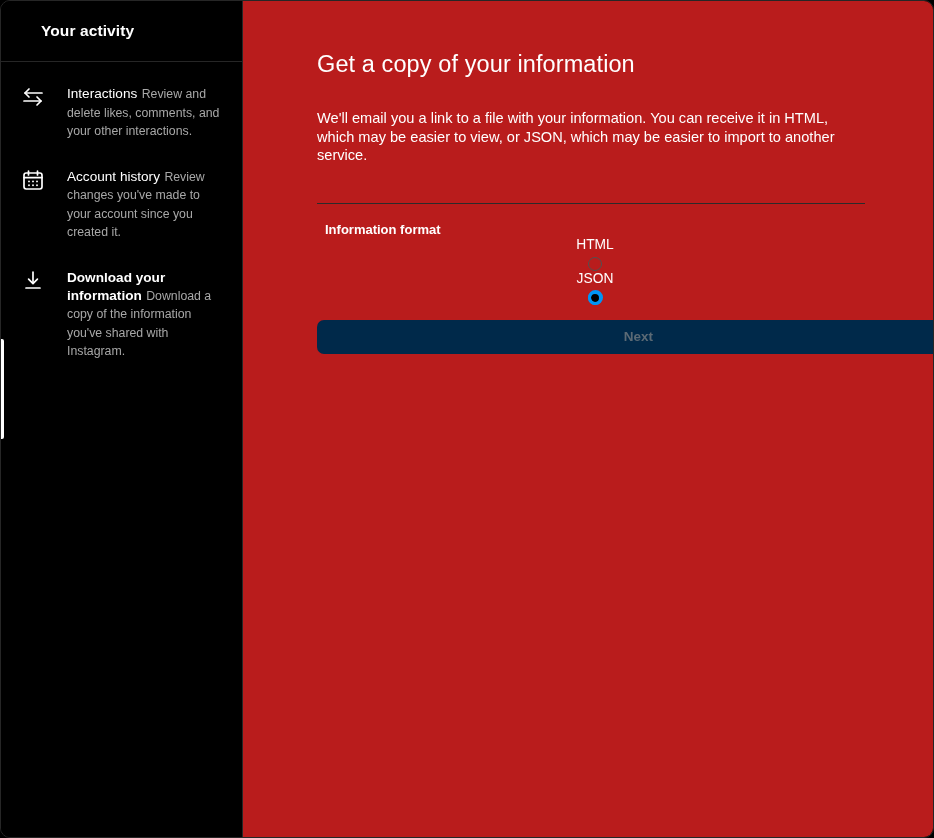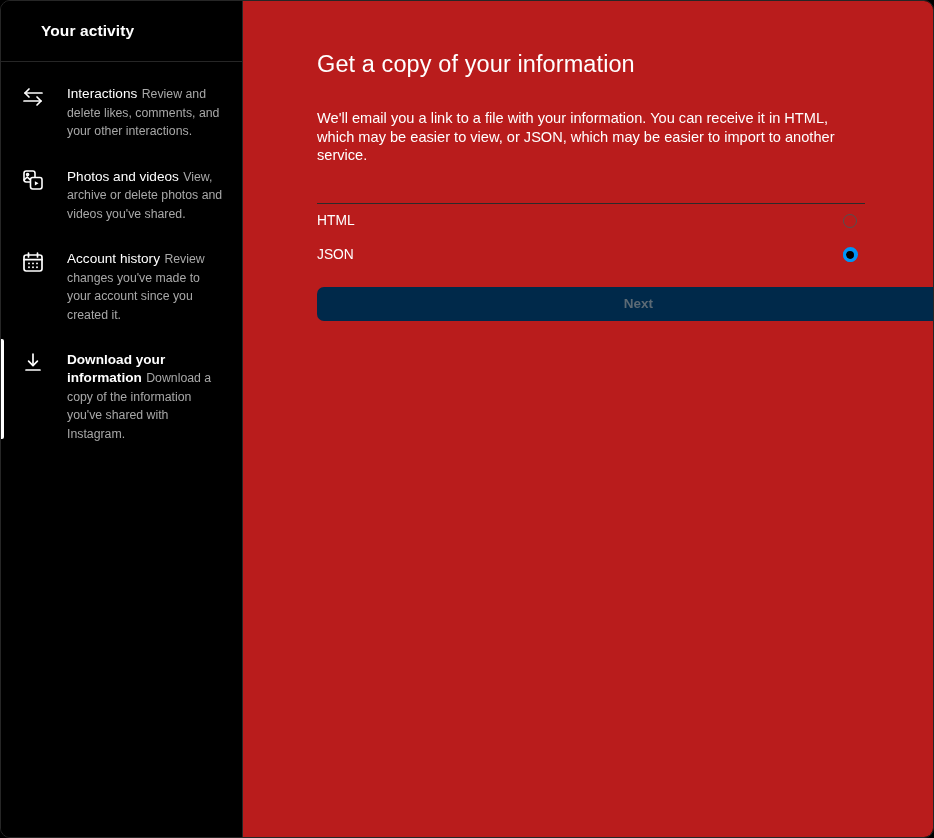--- a/index.html
+++ b/index.html
@@ -123,25 +123,27 @@
     margin:38px 0 0 0;
   }
   .section-label {
     color:#fff;
     font-size:13px;
     font-weight:bold;
     margin:18px 0 0 8px;
   }
   .radio-row {
     width:540px;
+    margin-left:8px;
     height:34px;
     display:flex;
     align-items:center;
     justify-content:space-between;
     cursor:pointer;
+    flex-direction:column;
   }
   .radio-label { color:#fff; font-size:13.8px; }
   .radio {
     width:14px; height:14px;
     border-radius:50%;
     border:1.6px solid #515151;
     box-sizing:border-box;
     flex:0 0 14px;
   }
   .radio.selected {
@@ -195,35 +197,20 @@
             <path d="M3 16h17"></path>
               <path d="M16 20l4-4-4-4"></path>
           </svg>
         </span>
         <span class="nav-text">
           <span class="nav-title">Interactions</span>
           <span class="nav-desc">Review and delete likes, comments, and your other interactions.</span>
         </span>
       </div>
 
-      <div class="nav-item">
-        <span class="nav-icon">
-          <svg width="24" height="24" viewBox="0 0 24 24" fill="none" stroke="#ffffff" stroke-width="1.6" stroke-linecap="round" stroke-linejoin="round">
-            <rect x="3" y="3" width="11" height="11" rx="2.2"></rect>
-            <circle cx="6.6" cy="6.6" r="1"></circle>
-            <path d="M3 12l3.2-3 2.6 2.4"></path>
-            <rect x="9.5" y="9.5" width="11.5" height="11.5" rx="2.2" fill="#000"></rect>
-            <path d="M13.9 13.2v4.2l3.6-2.1z" fill="#ffffff" stroke="none"></path>
-          </svg>
-        </span>
-        <span class="nav-text">
-          <span class="nav-title">Photos and videos</span>
-          <span class="nav-desc">View, archive or delete photos and videos you've shared.</span>
-        </span>
-      </div>
 
       <div class="nav-item">
         <span class="nav-icon">
           <svg width="24" height="24" viewBox="0 0 24 24" fill="none" stroke="#ffffff" stroke-width="1.7" stroke-linecap="round" stroke-linejoin="round">
             <rect x="3" y="5" width="18" height="16" rx="2.2"></rect>
             <path d="M3 9.6h18"></path>
             <path d="M7.5 3v4"></path>
               <path d="M16.5 3v4"></path>
             <circle cx="8" cy="13.4" r=".95" fill="#fff" stroke="none"></circle>
             <circle cx="12" cy="13.4" r=".95" fill="#fff" stroke="none"></circle>
@@ -259,20 +246,21 @@
   <div class="main">
     <div class="main-inner">
 
       <h1 class="main-heading">Get a copy of your information</h1>
 
       <p class="main-desc">We'll email you a link to a file with your information. You can receive it in HTML, which may be easier to view, or JSON, which may be easier to import to another service.</p>
 
 
       <div class="section-divider"></div>
 
+      <div class="section-label">Information format</div>
 
       <div class="radio-row">
         <span class="radio-label">HTML</span>
         <span class="radio"></span>
       </div>
 
       <div class="radio-row">
         <span class="radio-label">JSON</span>
         <span class="radio selected"></span>
       </div>

